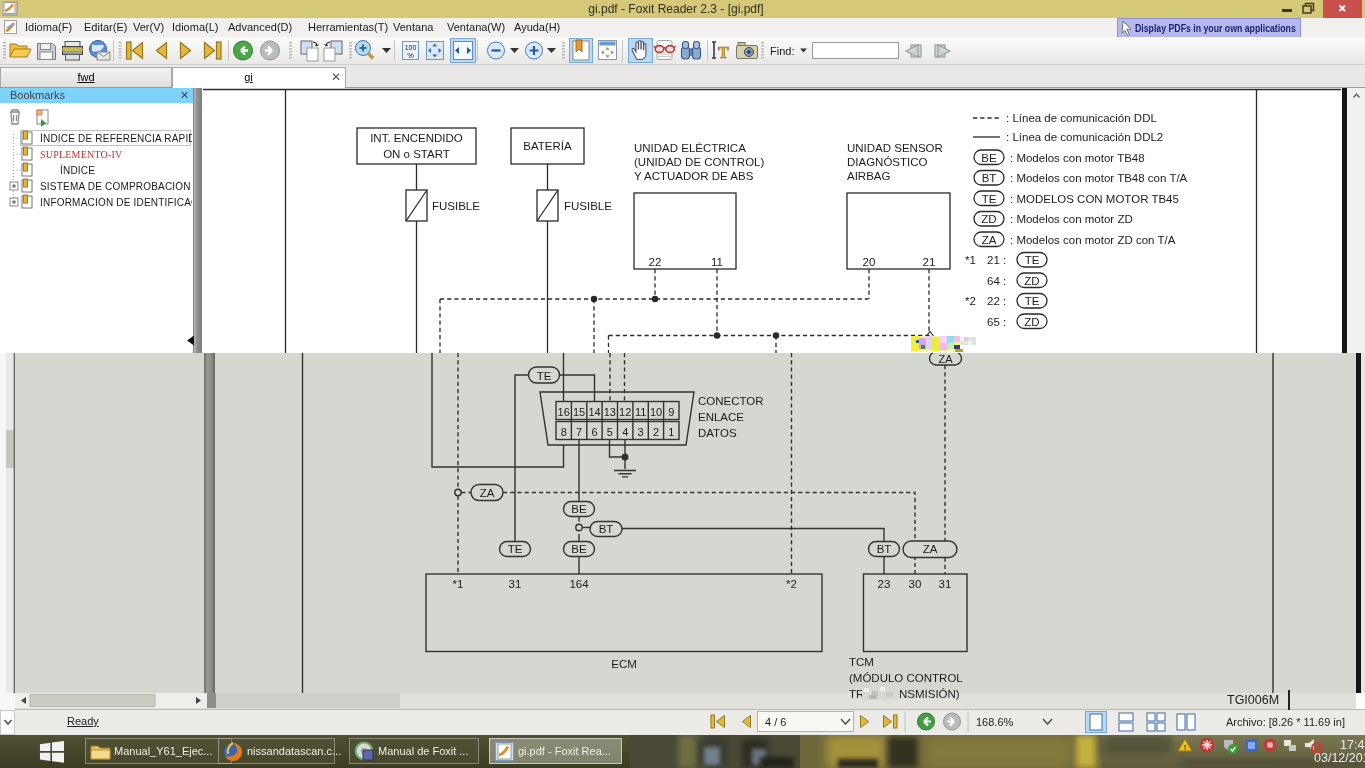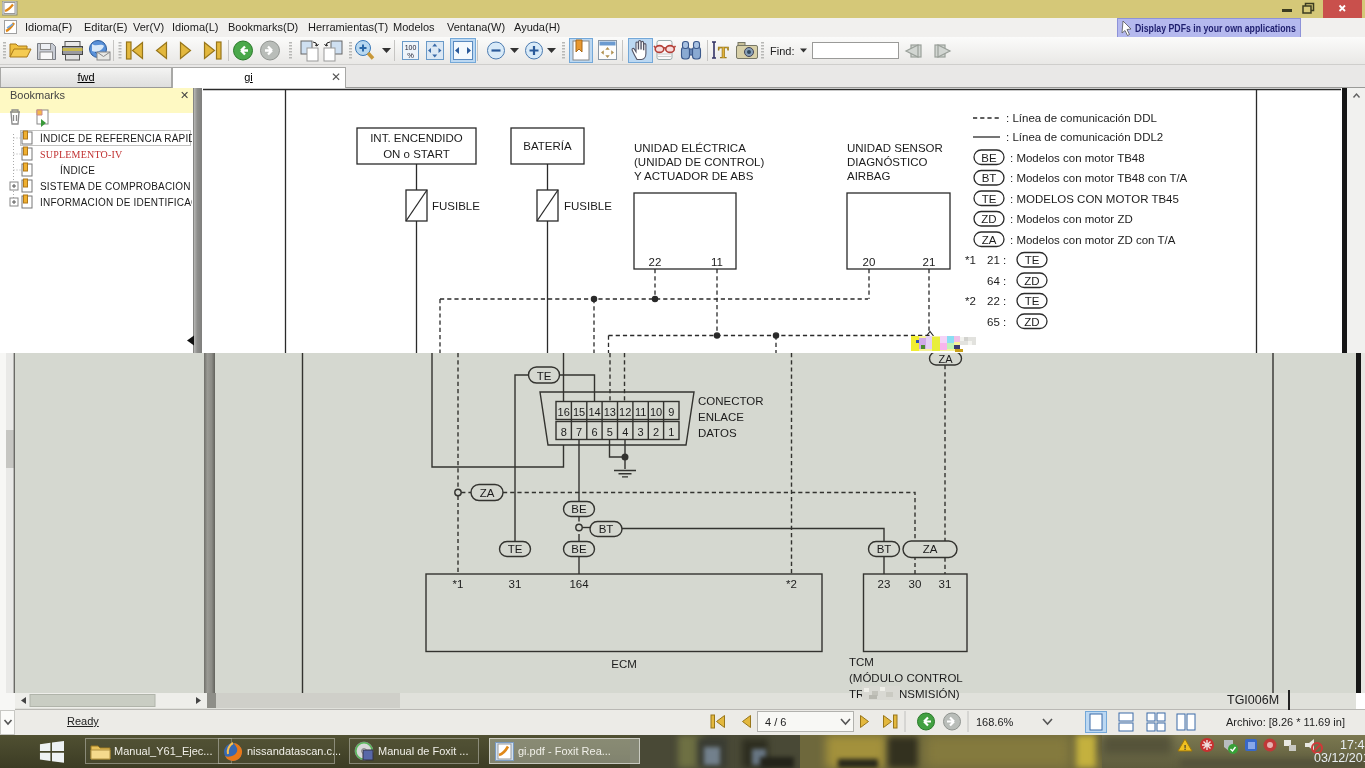--- a/index.html
+++ b/index.html
@@ -10,21 +10,21 @@
   #titlebar{left:0;top:0;width:1365px;height:18px;background:#d5c878;}
   #titletext{left:0;top:2px;width:1352px;text-align:center;font-size:12px;color:#30301c;}
   #menubar{left:0;top:18px;width:1365px;height:19px;background:#f1f0ee;border-bottom:1px solid #e4e3e1;}
   .mitem{position:absolute;top:21px;font-size:11px;color:#1a1a1a;}
   #tooltip{left:1117px;top:18px;width:184px;height:21px;background:#b5b9ee;border:1px solid #8d92d8;box-sizing:border-box;}
   #toolbar{left:0;top:37px;width:1365px;height:27px;background:linear-gradient(#fbfbfa,#e9e8e6);border-bottom:1px solid #cfcecc;}
   #tabbar{left:0;top:65px;width:1365px;height:23px;background:#e9e8e7;border-bottom:1px solid #9a9a98;box-sizing:border-box;}
   .tab{position:absolute;top:67px;height:20px;font-size:11px;text-align:center;box-sizing:border-box;text-decoration:underline;}
   
   #panel{left:0;top:88px;width:193px;height:265px;background:#fff;}
-  #panelhead{left:0;top:0;width:193px;height:25px;background:#fef9c3;font-size:11px;color:#333;}
+  #panelhead{left:0;top:0;width:193px;height:15px;background:#7dd3fc;font-size:11px;color:#333;}
   #splitter{left:193px;top:88px;width:9px;height:265px;background:linear-gradient(90deg,#b8b8b6,#8f8f8d 40%,#7e7e7c);border-left:1px solid #868684;box-sizing:border-box;}
   .bkrow{position:absolute;font-size:10px;letter-spacing:0.2px;color:#1a1a1a;white-space:nowrap;}
   
   #pageview{left:202px;top:88px;width:1139px;height:265px;background:#ffffff;}
   #blackbar{left:1342px;top:88px;width:5px;height:265px;background:#161616;}
   #vscroll{left:1347px;top:88px;width:18px;height:265px;background:#f1f1ef;}
   
   #bottom{left:0;top:353px;width:1365px;height:340px;background:#d5d8d0;}
   #leftstrip{left:0;top:353px;width:15px;height:356px;background:#f7f7f5;}
   #botsplit{left:204px;top:353px;width:11px;height:340px;background:linear-gradient(90deg,#6f6f69,#9a9a94 30%,#8b8b85 70%,#62625c);}
@@ -34,20 +34,21 @@
   .titem{position:absolute;top:738px;height:26px;border:1px solid rgba(255,255,255,0.35);background:rgba(90,90,60,0.35);box-sizing:border-box;color:#f0efe8;font-size:11px;}
   .titem .lbl{position:absolute;left:28px;top:6px;white-space:nowrap;overflow:hidden;}
   svg{position:absolute;}
   .dtext{font-family:"Liberation Sans",sans-serif;fill:#1c1c1c;-webkit-text-stroke:0.25px #1c1c1c;}
 </style>
 </head>
 <body>
 <div id="stage">
 
   <div class="abs" id="titlebar"></div>
+  <div class="abs" id="titletext">gi.pdf - Foxit Reader 2.3 - [gi.pdf]</div>
 
   <svg class="abs" style="left:1270px;top:0px" width="95" height="18" viewBox="0 0 95 18">
     <rect x="53" y="0" width="39" height="18" fill="#c9504c"></rect>
     <rect x="12" y="9" width="10" height="3" fill="#3c3c20"></rect>
     <g stroke="#3c3c20" stroke-width="1.5" fill="none">
       <rect x="33" y="6" width="8" height="7"></rect>
       <path d="M35.5,6 V3.5 H43.5 V10.5 H41"></path>
     </g>
     <path d="M69.5,5.5 l5.5,5.5 m0,-5.5 l-5.5,5.5" stroke="#fff" stroke-width="1.8"></path>
   </svg>
@@ -61,23 +62,23 @@
   <div class="abs" id="menubar"></div>
   <svg class="abs" style="left:4px;top:20px" width="14" height="15" viewBox="0 0 14 15">
     <rect x="0.5" y="0.5" width="12" height="13" fill="#fff" stroke="#a0a0a0"></rect>
     <path d="M2,11 C5,10 8,6 10,3" stroke="#e08818" stroke-width="2.4" fill="none"></path>
     <path d="M3,8 C5,7 7,5.5 9,4" stroke="#7aa8d8" stroke-width="1.6" fill="none"></path>
   </svg>
   <div class="mitem" style="left:25px">Idioma(F)</div>
   <div class="mitem" style="left:84px">Editar(E)</div>
   <div class="mitem" style="left:133px">Ver(V)</div>
   <div class="mitem" style="left:172px">Idioma(L)</div>
-  <div class="mitem" style="left:228px">Bookmarks(D)</div>
+  <div class="mitem" style="left:228px">Advanced(D)</div>
   <div class="mitem" style="left:308px">Herramientas(T)</div>
-  <div class="mitem" style="left:393px">Modelos</div>
+  <div class="mitem" style="left:393px">Ventana</div>
   <div class="mitem" style="left:447px">Ventana(W)</div>
   <div class="mitem" style="left:514px">Ayuda(H)</div>
 
   <div class="abs" id="tooltip"></div>
   <div class="abs" style="left:1135px;top:22px;font-size:11.5px;font-weight:bold;color:#1e1e6e;transform:scaleX(0.76);transform-origin:0 0;white-space:nowrap;">Display PDFs in your own applications</div>
   <svg class="abs" style="left:1119px;top:20px" width="16" height="17" viewBox="0 0 16 17">
     <path d="M4,1 L12,9 L8,9.5 L10.5,14.5 L8.5,15.5 L6,10.5 L3,13 Z" fill="#fff" stroke="#555" stroke-width="0.8"></path>
   </svg>
 
   <div class="abs" id="toolbar"></div>
@@ -650,21 +651,21 @@
   </div>
   <div class="titem" style="left:349px;width:130px;">
     <svg style="position:absolute;left:4px;top:2px" width="21" height="21" viewBox="0 0 21 21">
       <circle cx="10" cy="10" r="9" fill="#d8d8d8" stroke="#888"></circle>
       <circle cx="10" cy="10" r="8.2" fill="none" stroke="#58b858" stroke-width="1.6"></circle>
       <circle cx="10" cy="10" r="2.5" fill="#fff" stroke="#888"></circle>
       <rect x="9" y="9" width="10" height="10" fill="#5868a8" stroke="#334"></rect>
     </svg>
     <div class="lbl">Manual de Foxit ...</div>
   </div>
-  <div class="titem" style="left:489px;width:151px;background:rgba(210,215,200,0.45);border:1px solid rgba(255,255,255,0.55);">
+  <div class="titem" style="left:489px;width:133px;background:rgba(210,215,200,0.45);border:1px solid rgba(255,255,255,0.55);">
     <svg style="position:absolute;left:5px;top:3px" width="19" height="19" viewBox="0 0 19 19">
       <rect x="0.5" y="0.5" width="18" height="18" fill="#cfe0f0" stroke="#7a9ac0"></rect>
       <rect x="3" y="2" width="13" height="15" fill="#fff" stroke="#999"></rect>
       <path d="M4,13 C8,12 11,8 13,4.5" stroke="#e08818" stroke-width="2.6" fill="none"></path>
     </svg>
     <div class="lbl">gi.pdf - Foxit Rea...</div>
   </div>
   <svg class="abs" id="tray" style="left:1172px;top:738px" width="193" height="30" viewBox="0 0 193 30">
     <path d="M6,13 L13,1 L20,13 Z" fill="#f0c020" stroke="#a07808"></path>
     <text x="13" y="11.5" font-size="8" text-anchor="middle" fill="#333" font-weight="bold" font-family="Liberation Sans">!</text>

